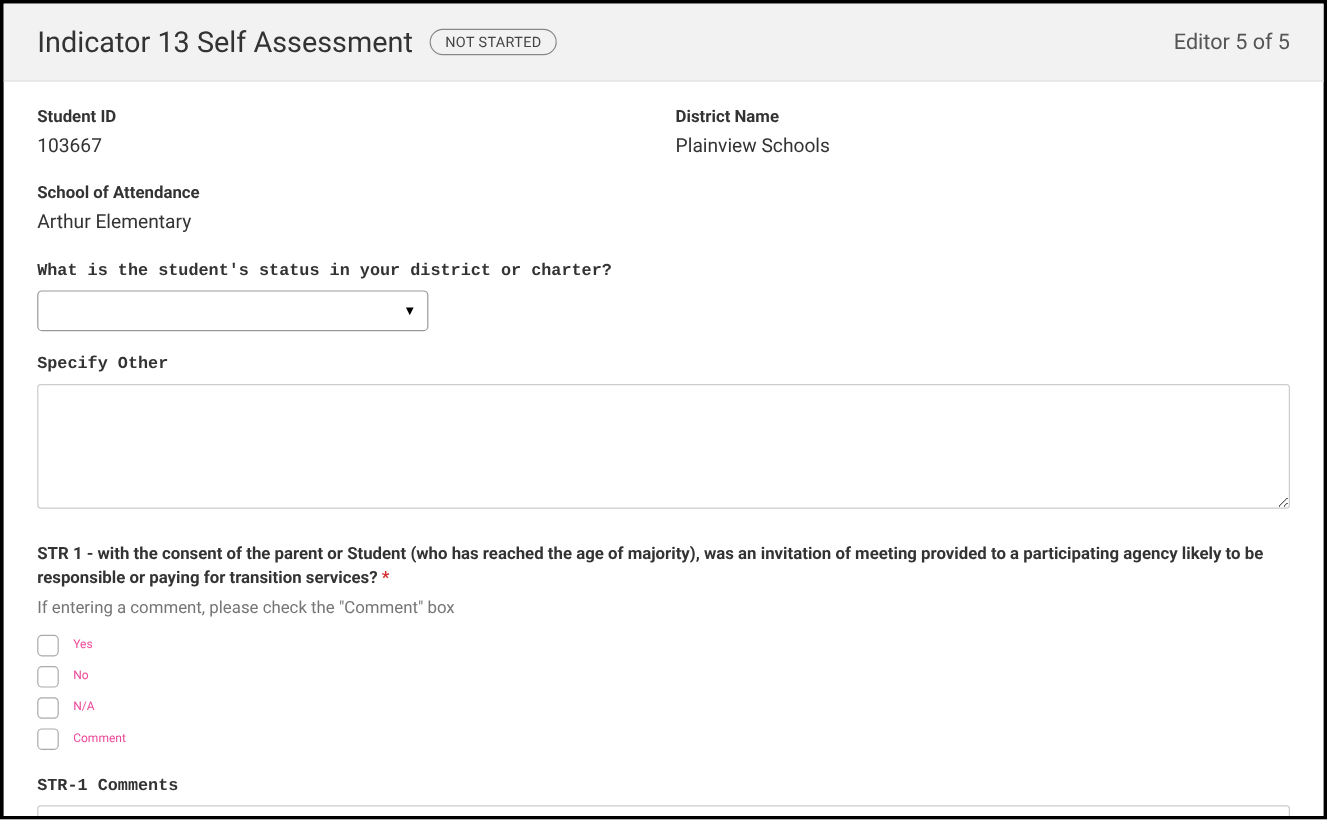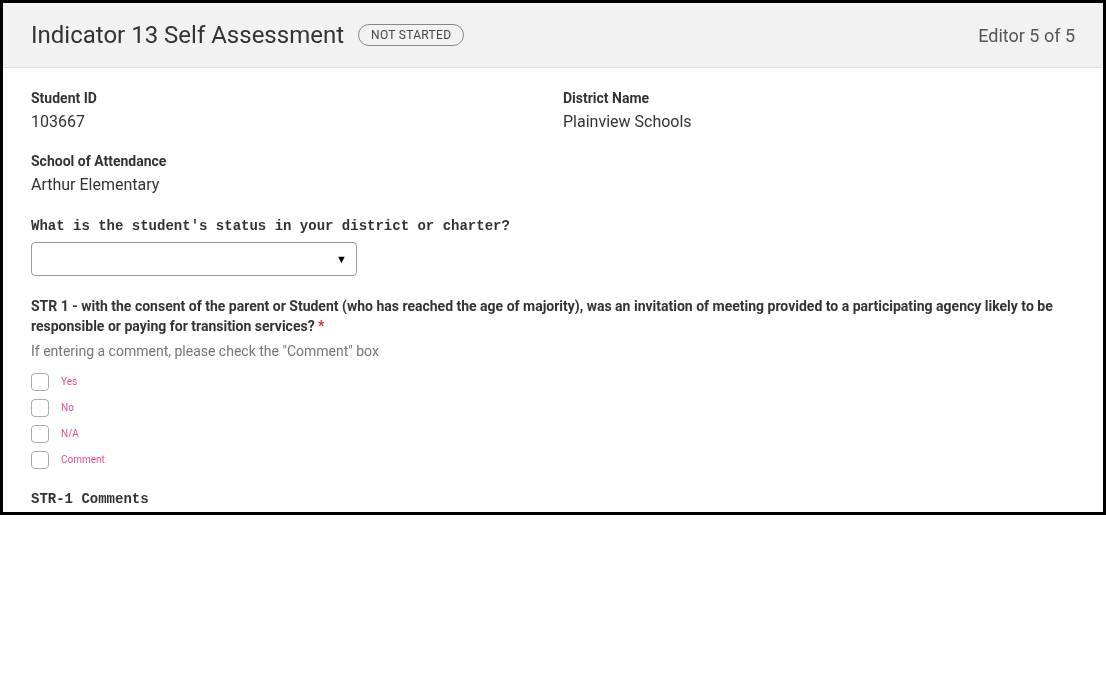--- a/index.html
+++ b/index.html
@@ -7,21 +7,21 @@
       margin: 0;
       padding: 0;
     }
     body {
       font-family: -apple-system, BlinkMacSystemFont, "Segoe UI", Roboto, Helvetica, Arial, sans-serif;
       background: #fff;
       color: #333;
     }
     .frame {
       width: 1106px;
-      height: 515px;
+      height: 683px;
       border: 3px solid #000;
       background: #fff;
       overflow: hidden;
       position: relative;
     }
     .header-bar {
       display: flex;
       align-items: center;
       justify-content: space-between;
       padding: 18px 28px 18px 28px;
@@ -206,20 +206,24 @@
     <div class="question-block">
       <div class="question-label">What is the student's status in your district or charter?</div>
       <div class="select-wrap">
         <select class="select-box" value="">
           <option></option>
         </select>
         <span class="select-caret">▼</span>
       </div>
     </div>
 
+    <div class="section-specify">
+      <div class="question-label">Specify Other</div>
+      <textarea class="textarea-box" style=""></textarea>
+    </div>
 
     <div class="question-block">
       <div class="long-question">
         <span>STR 1 - with the consent of the parent or Student (who has reached the age of majority), was an invitation of meeting provided to a participating agency likely to be responsible or paying for transition services?</span>
         <span class="required-star">*</span>
       </div>
       <div class="helper-text">If entering a comment, please check the "Comment" box</div>
 
       <div class="checkbox-group">
         <label class="checkbox-row">

